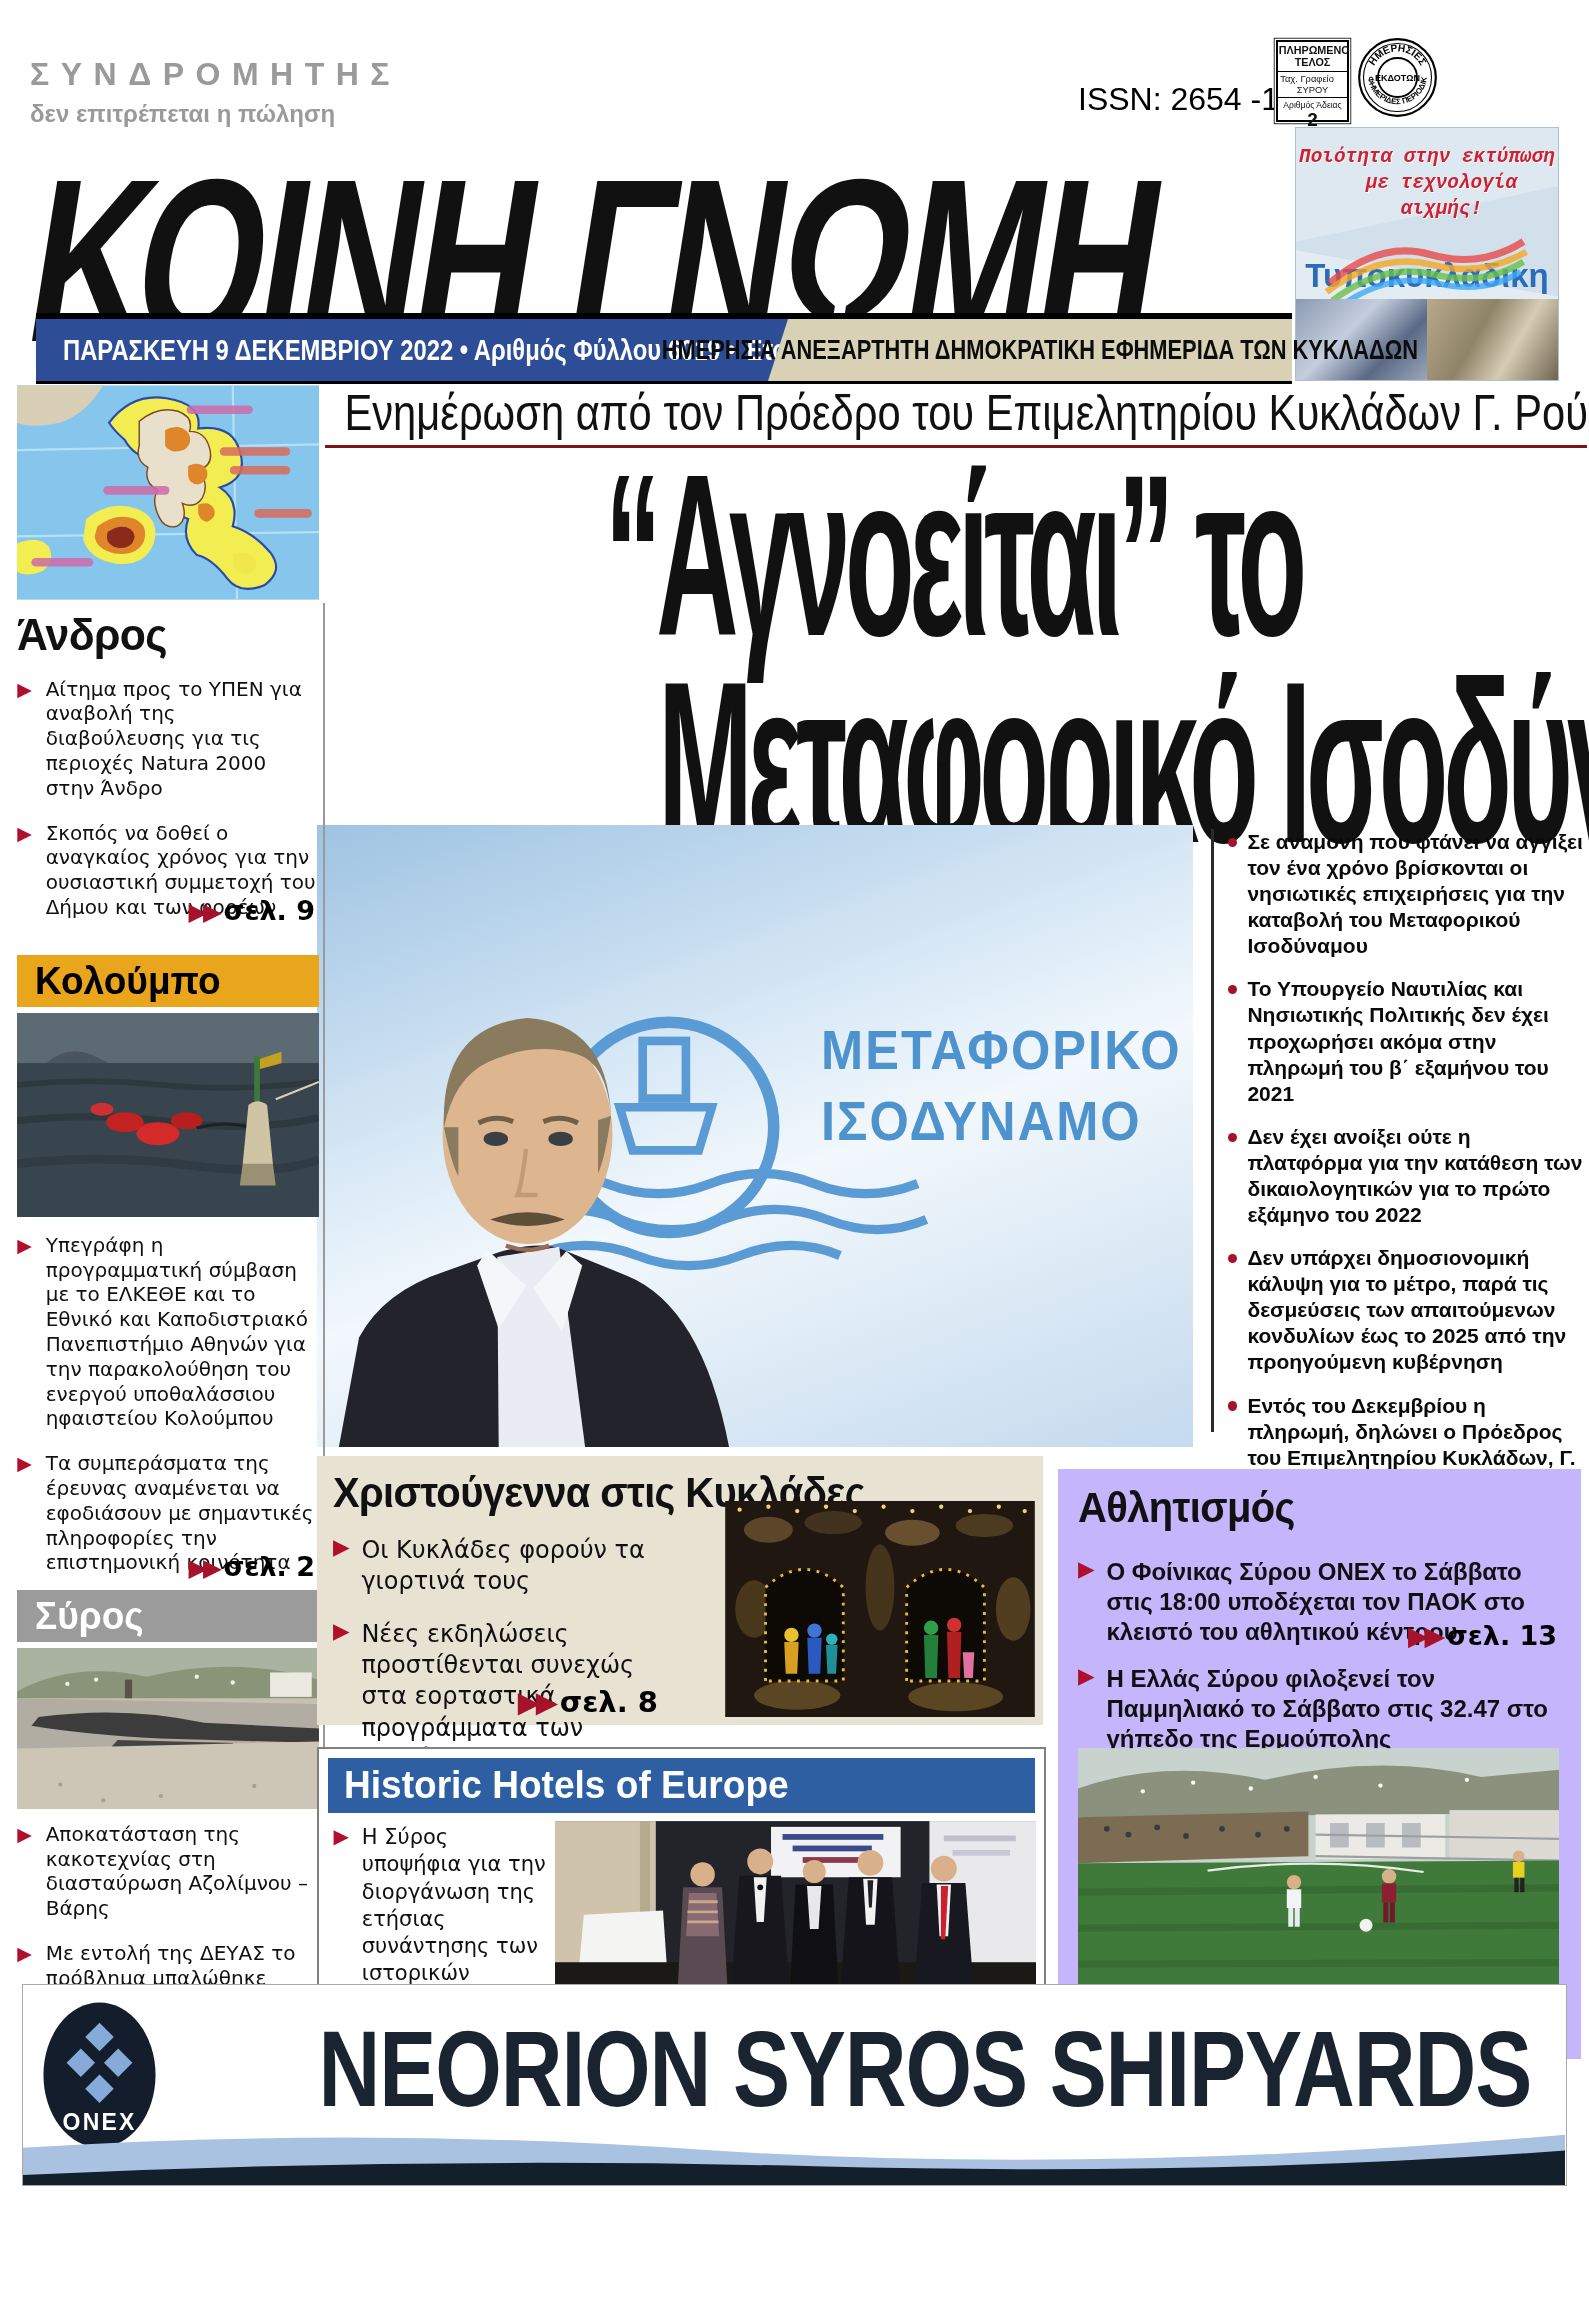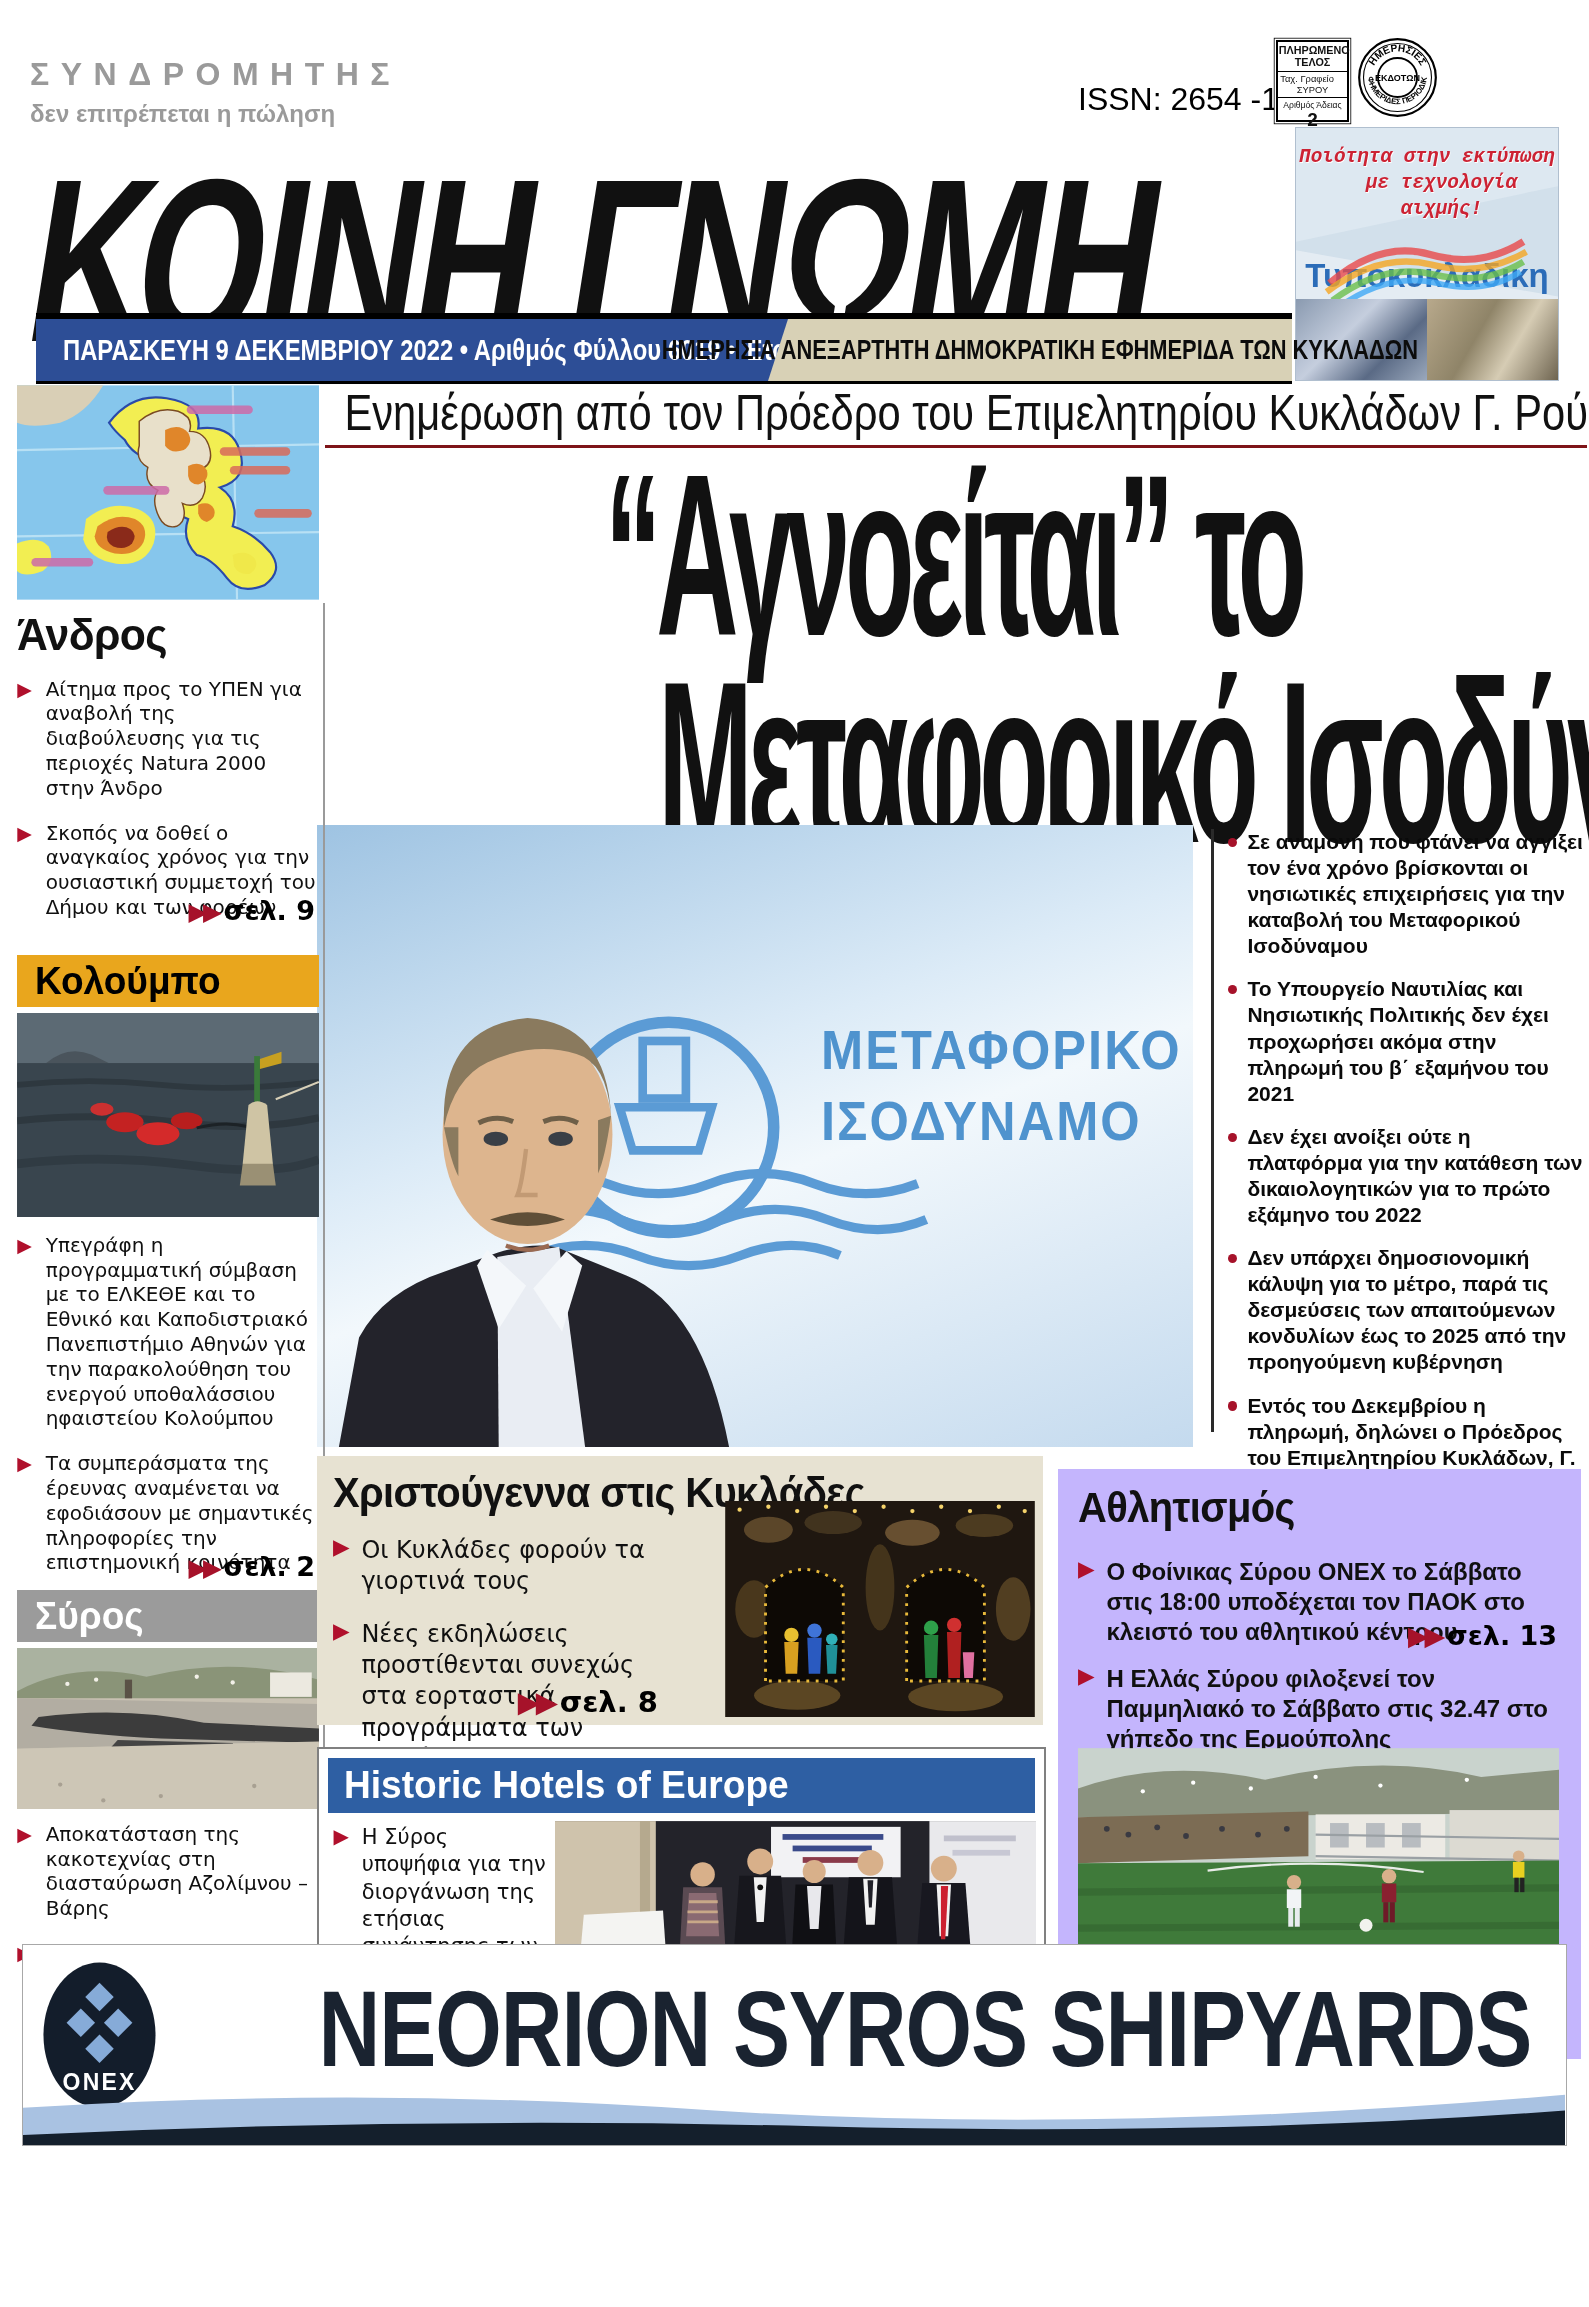--- a/index.html
+++ b/index.html
@@ -97,21 +97,21 @@
   .hotels{left:317px;top:1747px;width:729px;height:259px;background:#fff;border:2.2px solid #808080;box-sizing:border-box;}
   .hotels-hdr{position:absolute;left:8.6px;right:8.6px;top:8.6px;height:55px;background:#2e5fa3;display:flex;align-items:center;padding-left:16px;}
   .hotels-hdr span{color:#fff;font-family:"Liberation Sans",sans-serif;font-weight:900;font-size:39px;transform:scaleX(.95);transform-origin:left;}
   .hotels-b{position:absolute;left:14.4px;top:75px;width:213px;}
   .hotels-b p{margin:0;font-size:21px;line-height:1.3;color:#101010;}
   .sports{left:1058px;top:1469px;width:523px;height:590px;background:#c4b5fd;}
   .sports-list{position:absolute;left:20px;top:88px;width:482px;display:flex;flex-direction:column;gap:13px;}
   .sports-list .sb-item p{font-family:"Liberation Sans",sans-serif;font-weight:700;font-size:24px;line-height:1.25;}
   .sref{text-align:right;font-size:27px;margin-top:-27px;padding-right:2.9px;}
   
-  .banner{left:21.6px;top:1944px;width:1545px;height:202px;background:#fff;border:1.4px solid #a8a8a8;box-sizing:border-box;overflow:hidden;}
+  .banner{left:21.6px;top:1984px;width:1545px;height:202px;background:#fff;border:1.4px solid #a8a8a8;box-sizing:border-box;overflow:hidden;}
   .banner-title{position:absolute;left:144px;top:21.6px;width:1382px;text-align:center;}
   .banner-title span{display:inline-block;font-family:"Liberation Sans",sans-serif;font-weight:900;font-size:107px;
       letter-spacing:-1.4px;color:#1a2330;white-space:nowrap;transform:scaleX(.8);transform-origin:center top;}
   svg{display:block;}
 </style>
 </head>
 <body>
 
 <div class="page">
 

